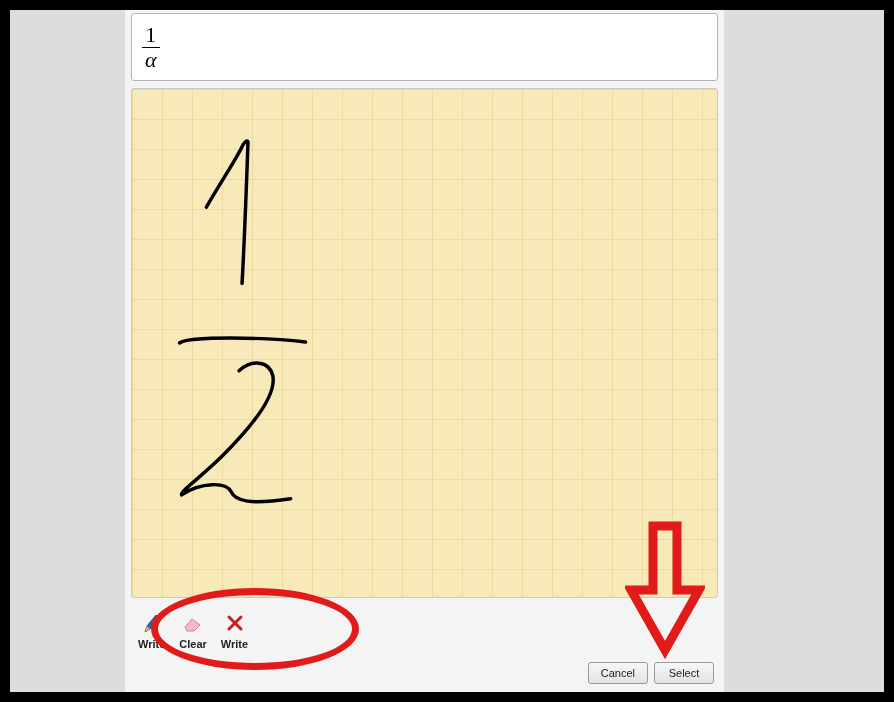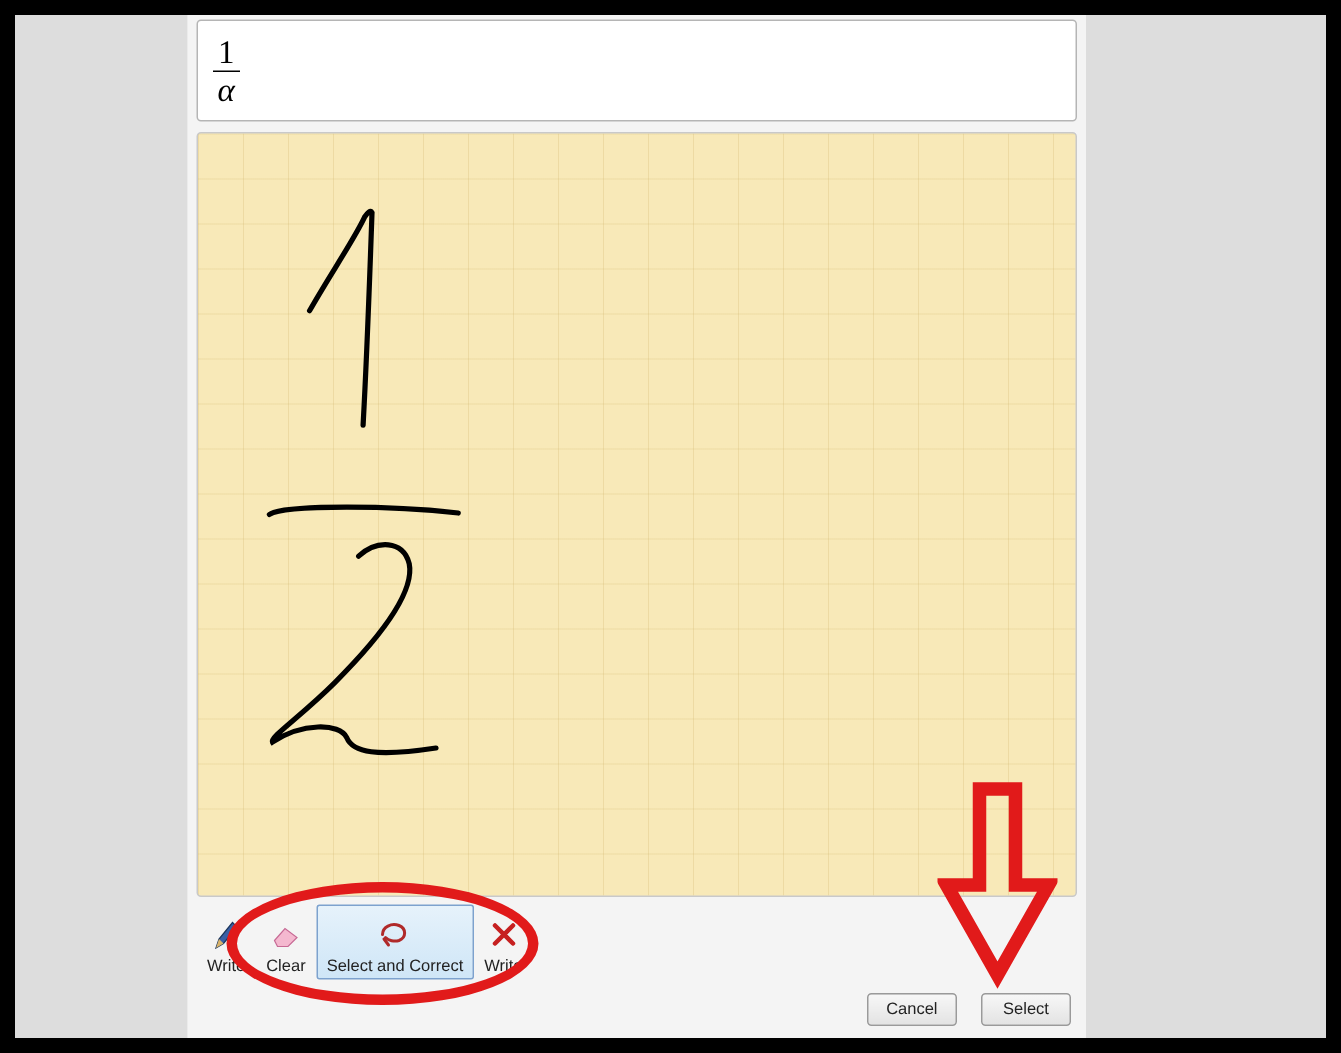--- a/index.html
+++ b/index.html
@@ -88,20 +88,21 @@
       width: 100%;
       height: 100%;
       pointer-events: none;
     }
     .toolbar {
       position: absolute;
       top: 593px;
       left: 6px;
       display: flex;
       gap: 0;
+      font-weight: bold;
     }
     .tool-btn {
       display: flex;
       flex-direction: column;
       align-items: center;
       justify-content: flex-end;
       width: auto;
       min-width: 36px;
       height: 50px;
       padding: 2px 6px 2px 6px;
@@ -124,21 +125,21 @@
       font-size: 11px;
       color: #222;
       margin-top: 2px;
       white-space: nowrap;
     }
     .bottom-buttons {
       position: absolute;
       bottom: 8px;
       right: 10px;
       display: flex;
-      gap: 16px;
+      gap: 6px;
     }
     .win-btn {
       min-width: 60px;
       height: 22px;
       padding: 0 12px;
       background: linear-gradient(#f7f7f7, #e3e3e3);
       border: 1px solid #9a9a9a;
       border-radius: 3px;
       font-size: 11px;
       cursor: pointer;
@@ -195,29 +196,20 @@
 
       <div class="tool-btn">
         <div class="icon-wrap">
           <svg width="22" height="20" viewBox="0 0 22 20">
             <path d="M 3 14 L 10 6 L 18 12 L 12 18 L 5 18 Z" fill="#f4b8cf" stroke="#c76a95" stroke-width="0.8"></path>
           </svg>
         </div>
         <span class="label">Clear</span>
       </div>
 
-      <div class="tool-btn selected">
-        <div class="icon-wrap">
-          <svg width="26" height="22" viewBox="0 0 26 22">
-            <path d="M 5 11 C 5 6, 11 3, 16 5 C 21 7, 21 13, 16 15 C 13 16, 9 15, 7 13" stroke="#b02a2a" stroke-width="2" fill="none" stroke-linecap="round"></path>
-            <path d="M 6 14 L 9 18" stroke="#b02a2a" stroke-width="2" fill="none" stroke-linecap="round"></path>
-          </svg>
-        </div>
-        <span class="label">Select and Correct</span>
-      </div>
 
       <div class="tool-btn">
         <div class="icon-wrap">
           <svg width="18" height="18" viewBox="0 0 18 18">
             <path d="M 3 3 L 15 15 M 15 3 L 3 15" stroke="#c62020" stroke-width="3" stroke-linecap="round"></path>
           </svg>
         </div>
         <span class="label">Write</span>
       </div>
     </div>

